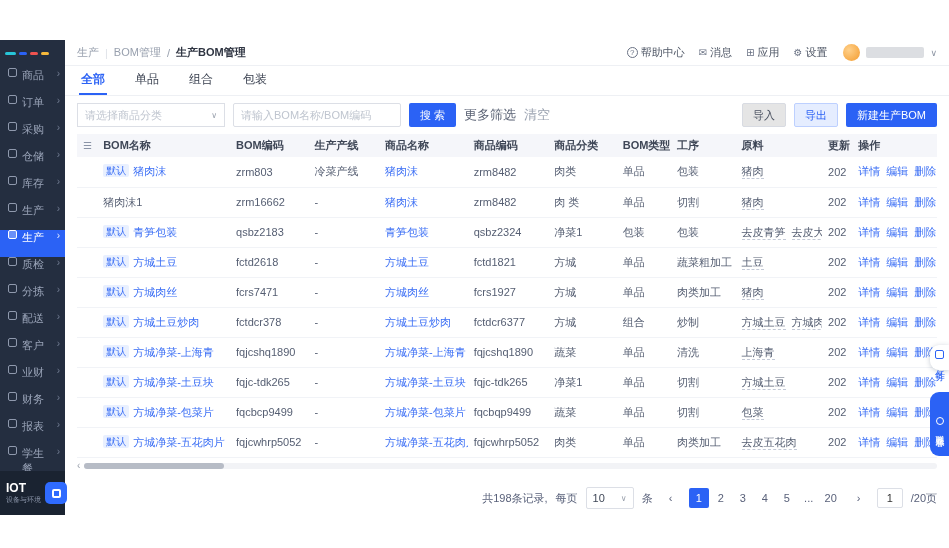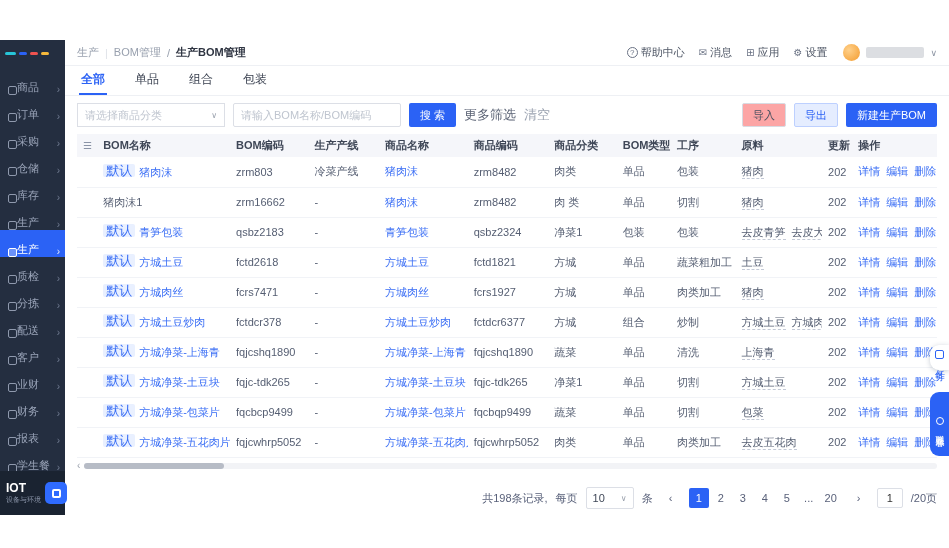--- a/index.html
+++ b/index.html
@@ -5,21 +5,21 @@
   * { margin:0; padding:0; box-sizing:border-box; }
   body { background:#fff; font-family:"Liberation Sans","DejaVu Sans",sans-serif; }
   .canvas { position:relative; width:949px; height:548px; background:#fff; overflow:hidden; }
   .app { position:absolute; top:40px; left:0; width:949px; height:475px; display:flex; background:#fff; }
 
   
   .sidebar { width:65px; background:#242e40; display:flex; flex-direction:column; flex-shrink:0; }
   .logo { height:20px; display:flex; align-items:center; gap:3px; padding:6px 5px 0 5px; }
   .logo i { height:3px; border-radius:2px; display:block; }
   .nav { flex:1; padding-top:8px; overflow:hidden; }
-  .nav-item { height:27px; display:flex; align-items:flex-end; padding:0 5px 0 8px; color:#9aa4b8; font-size:11px; cursor:pointer; }
+  .nav-item { height:27px; display:flex; align-items:flex-start; gap:5px; padding:0 5px 0 8px; color:#9aa4b8; font-size:11px; cursor:pointer; }
   .nav-item .nav-icon { width:9px; height:9px; border:1px solid #8f99ad; border-radius:2px; flex-shrink:0; }
   .nav-item .nav-caret { margin-left:auto; font-size:10px; color:#6f7a90; }
   .nav-item.active { background:#2b62f5; color:#fff; }
   .nav-item.active .nav-icon { border-color:#fff; background:rgba(255,255,255,.3); }
   .nav-item.active .nav-caret { color:#dfe8ff; }
   .iot { height:44px; background:#1a2331; display:flex; align-items:center; padding:0 6px; gap:4px; flex-shrink:0; }
   .iot-title { color:#fff; font-size:12px; font-weight:bold; line-height:13px; }
   .iot-sub { color:#8d97ab; font-size:7px; line-height:9px; white-space:nowrap; }
   .iot-icon { width:22px; height:22px; background:#2f6bff; border-radius:5px; display:flex; align-items:center; justify-content:center; margin-left:auto; flex-shrink:0; }
   .iot-icon i { width:9px; height:9px; border:2px solid #fff; border-radius:2px; display:block; }
@@ -42,33 +42,33 @@
   .tab { display:flex; align-items:center; font-size:12px; color:#3a4150; cursor:pointer; border-bottom:2px solid transparent; padding:0 2px; }
   .tab.active { color:#2b62f5; border-bottom-color:#2b62f5; font-weight:bold; }
 
   .filterbar { height:38px; display:flex; align-items:center; padding:0 12px; gap:8px; flex-shrink:0; }
   .fselect { width:148px; height:24px; border:1px solid #dcdfe6; border-radius:0; background:#fff; display:flex; align-items:center; justify-content:space-between; padding:0 7px; font-size:11px; color:#bfc5cf; cursor:pointer; }
   .fs-caret { font-size:8px; color:#9aa1ad; }
   .finput { width:168px; height:24px; border:1px solid #dcdfe6; border-radius:2px; font-size:11px; padding:0 7px; color:#333; outline:none; }
   .finput::placeholder { color:#bfc5cf; }
   .btn { height:24px; border-radius:2px; font-size:11px; display:inline-flex; align-items:center; justify-content:center; padding:0 10px; cursor:pointer; border:1px solid transparent; white-space:nowrap; }
   .btn-primary { background:#2b62f5; color:#fff; }
-  .btn-plain { background:#fca5a5; border-color:#d8dbe2; color:#4a5160; }
+  .btn-plain { background:#e5e5e5; border-color:#d8dbe2; color:#4a5160; }
   .btn-light { background:#e5edff; border-color:#bdd0ff; color:#2b62f5; }
   .link-text { font-size:13px; color:#596173; cursor:pointer; white-space:nowrap; }
   .link-text.light { color:#9aa2b0; }
   .toolbar-right { margin-left:auto; display:flex; gap:8px; }
 
   .table-area { flex:1; padding:0 12px; min-height:0; display:flex; flex-direction:column; }
   table { width:100%; border-collapse:collapse; table-layout:fixed; }
   th { background:#f5f6fa; height:23px; font-size:11px; color:#3f4757; text-align:left; padding:0 6px; font-weight:bold; white-space:nowrap; overflow:hidden; }
   td { height:30px; font-size:11px; color:#555e72; border-bottom:1px solid #f1f3f7; padding:0 6px; white-space:nowrap; overflow:hidden; }
   .col-icon { color:#8a93a6; font-size:10px; }
   .blink { color:#3a6ef5; cursor:pointer; }
-  .badge { display:inline-block; background:#e9f0ff; color:#3a6ef5; font-size:13px; line-height:13px; padding:0 3px; border-radius:2px; margin-right:4px; vertical-align:1px; }
+  .badge { display:inline-block; background:#e9f0ff; color:#3a6ef5; font-size:10px; line-height:13px; padding:0 3px; border-radius:2px; margin-right:4px; vertical-align:1px; }
   .material { border-bottom:1px dashed #c3c9d6; margin-right:6px; padding-bottom:1px; }
   .action-link { color:#3a6ef5; margin-right:6px; cursor:pointer; }
 
   .hscroll-row { display:flex; align-items:center; gap:4px; margin-top:3px; }
   .hs-arrow { font-size:10px; color:#9aa1ad; cursor:pointer; line-height:1; }
   .hscroll { flex:1; height:6px; background:#f2f3f6; border-radius:3px; position:relative; }
   .hscroll-thumb { position:absolute; left:0; top:0; height:6px; width:140px; background:#b7bcc6; border-radius:3px; cursor:grab; }
 
   .pagebar { height:34px; display:flex; align-items:center; justify-content:flex-end; padding:0 12px; gap:8px; font-size:11px; color:#59617a; flex-shrink:0; }
   .pp-select { height:22px; border:1px solid #dcdfe6; border-radius:2px; display:inline-flex; align-items:center; gap:16px; padding:0 6px; cursor:pointer; color:#3f4757; }

